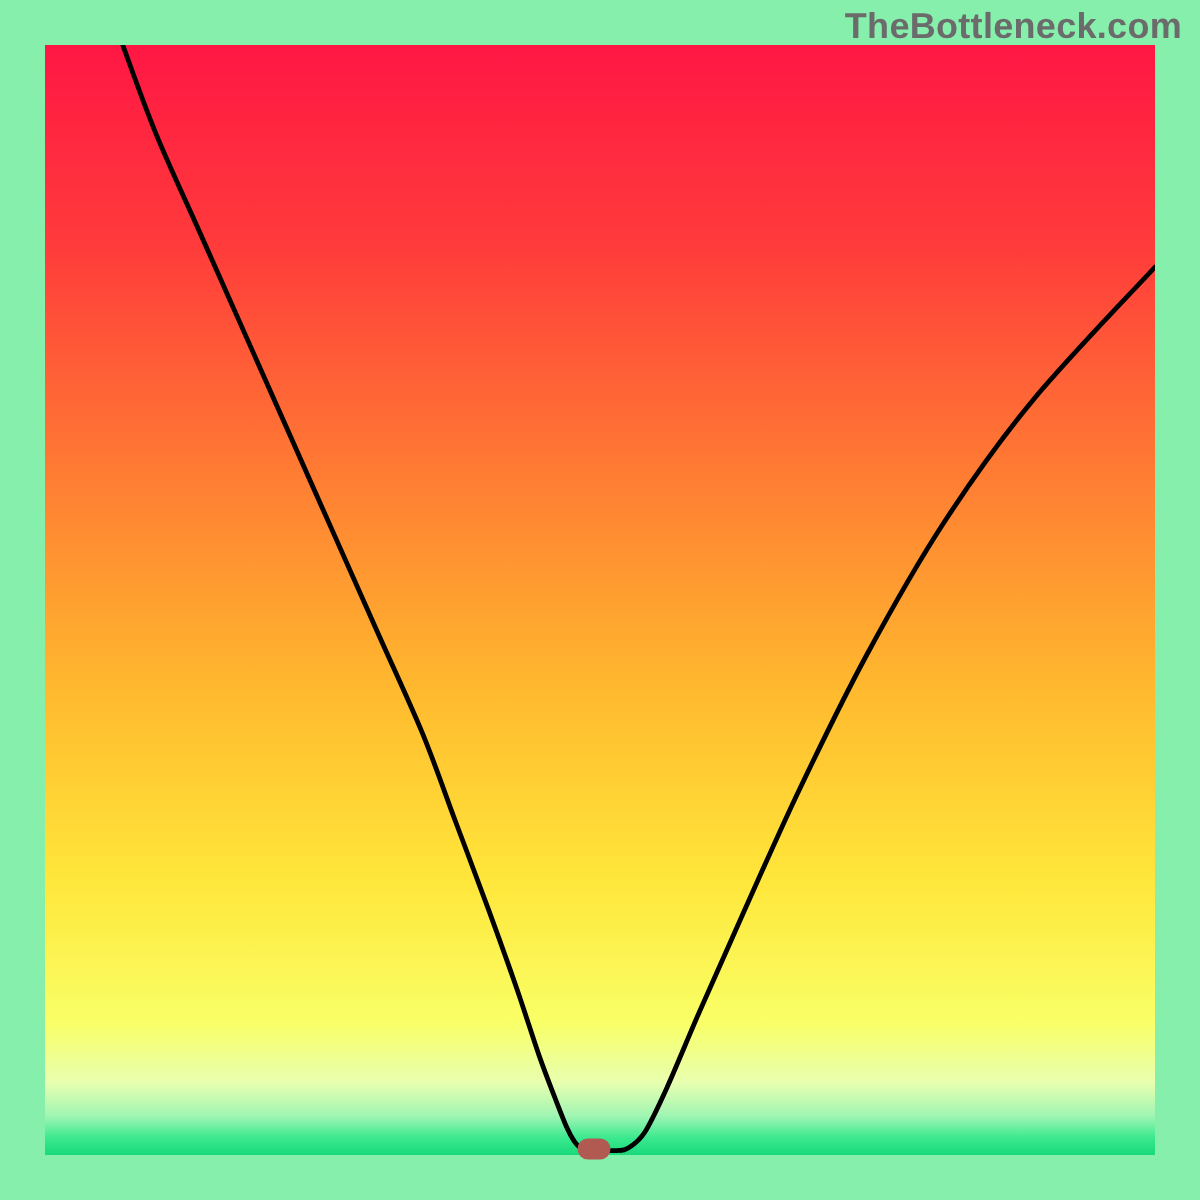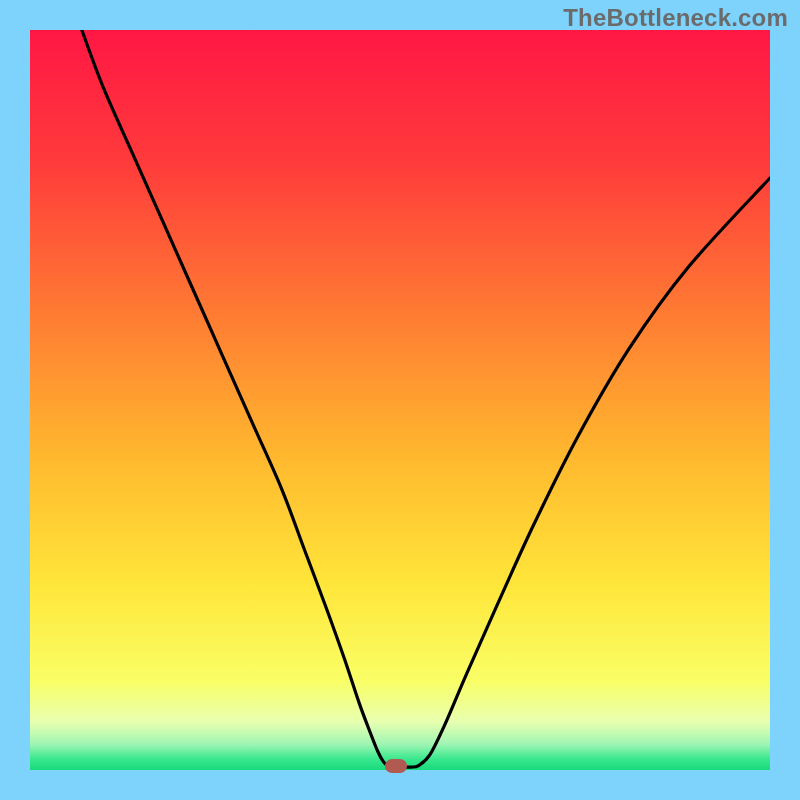--- a/index.html
+++ b/index.html
@@ -9,21 +9,21 @@
     height: 800px;
     background: #000;
     overflow: hidden;
   }
   .frame {
     position: absolute;
     left: 0;
     top: 0;
     width: 800px;
     height: 800px;
-    background: #7dd3fc;
+    background: #86efac;
   }
   .plot {
     position: absolute;
     left: 30px;
     top: 30px;
     width: 740px;
     height: 740px;
   }
   .gradient {
     position: absolute;

